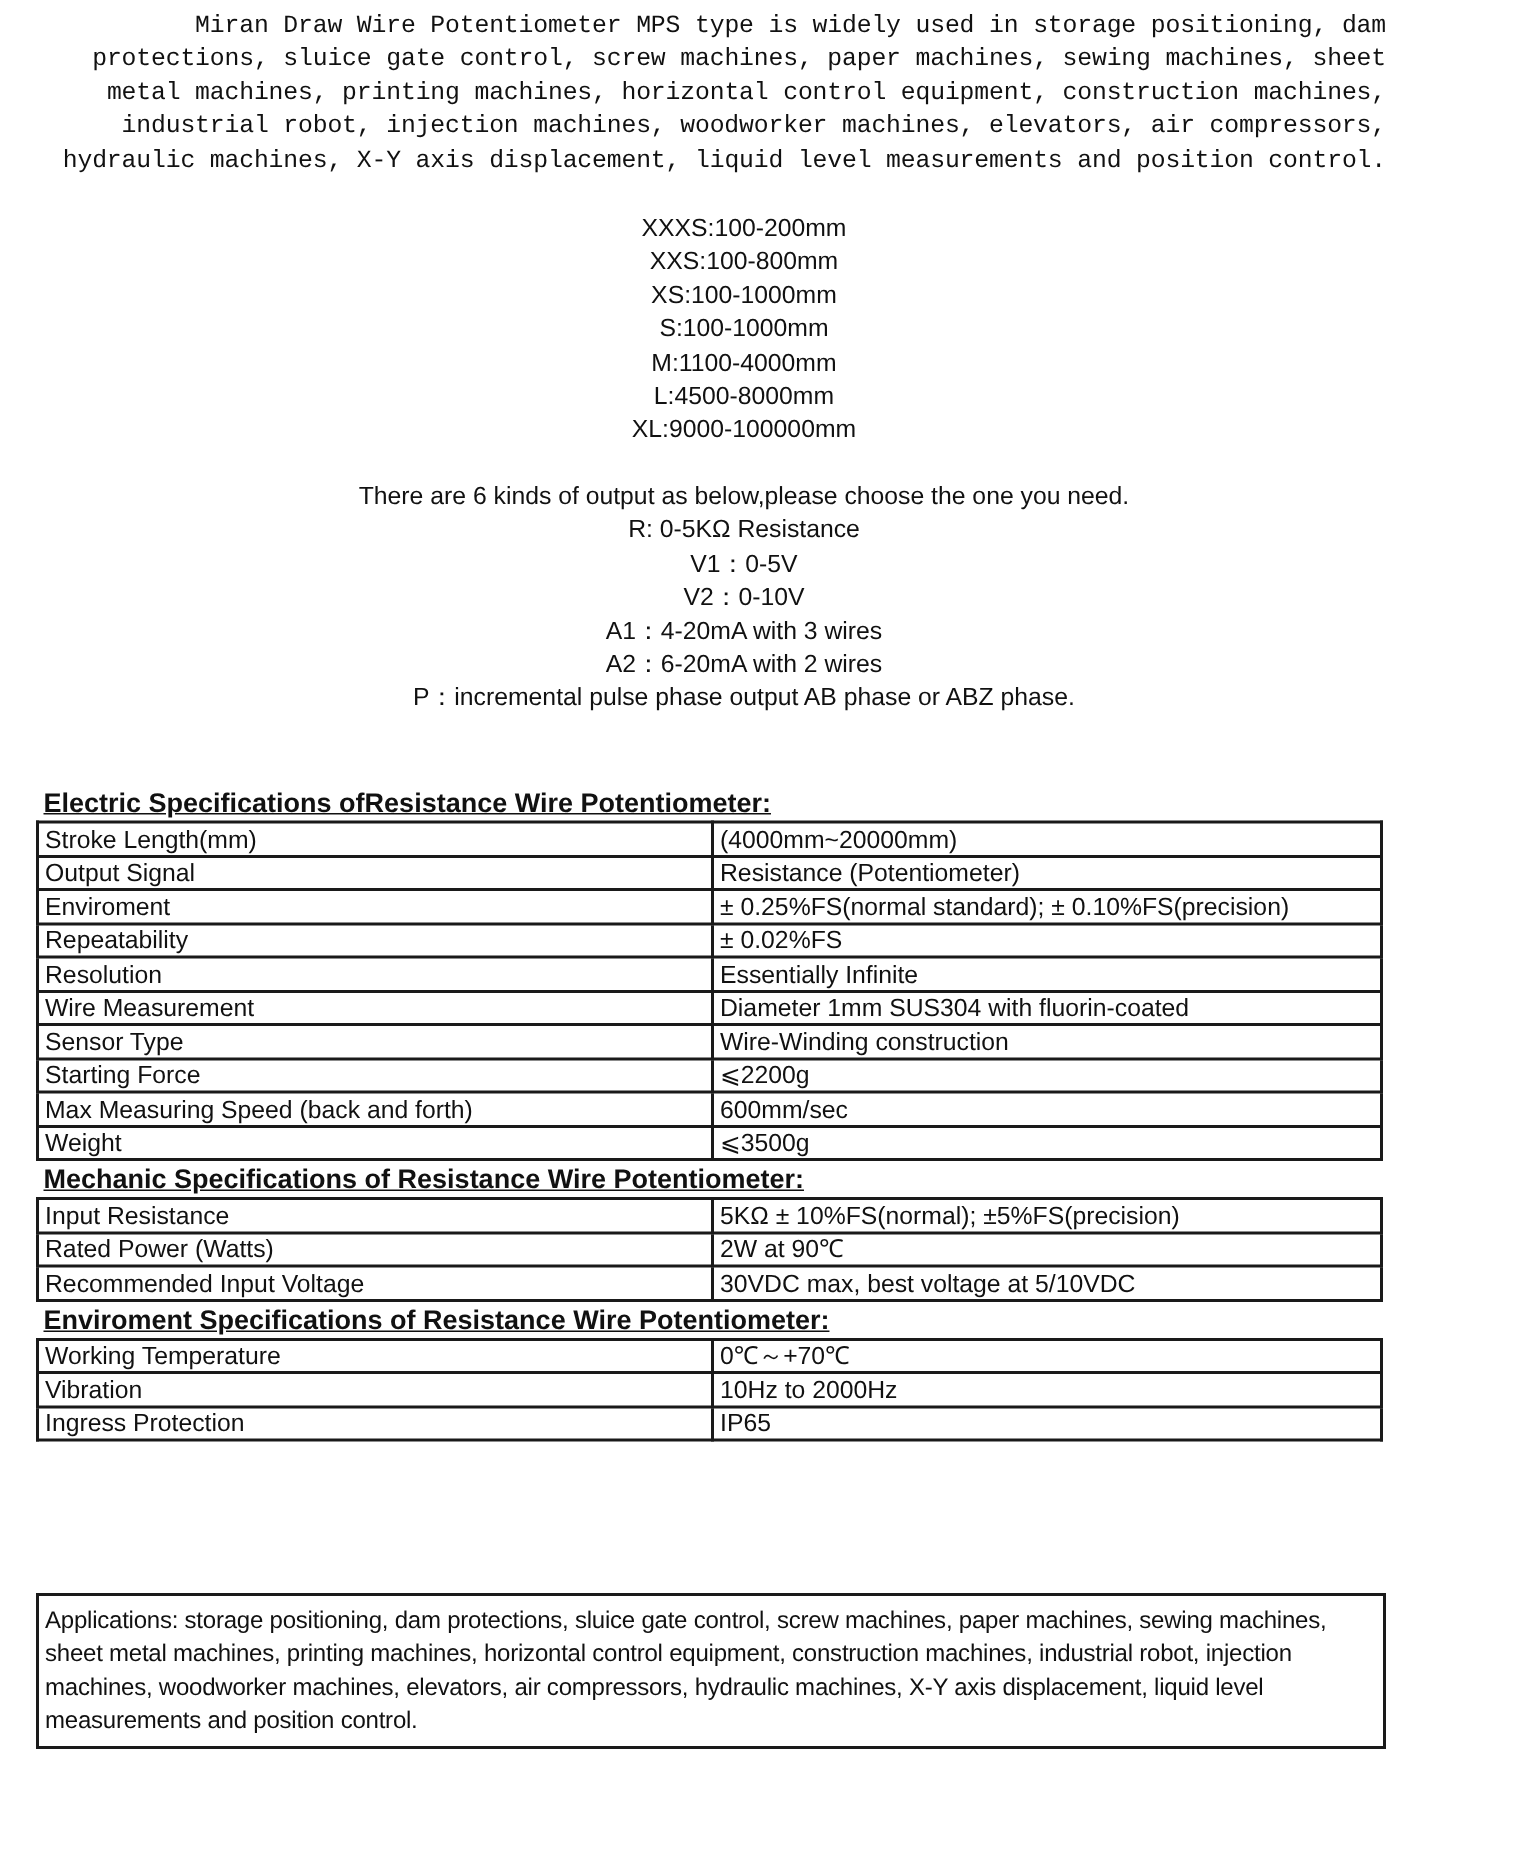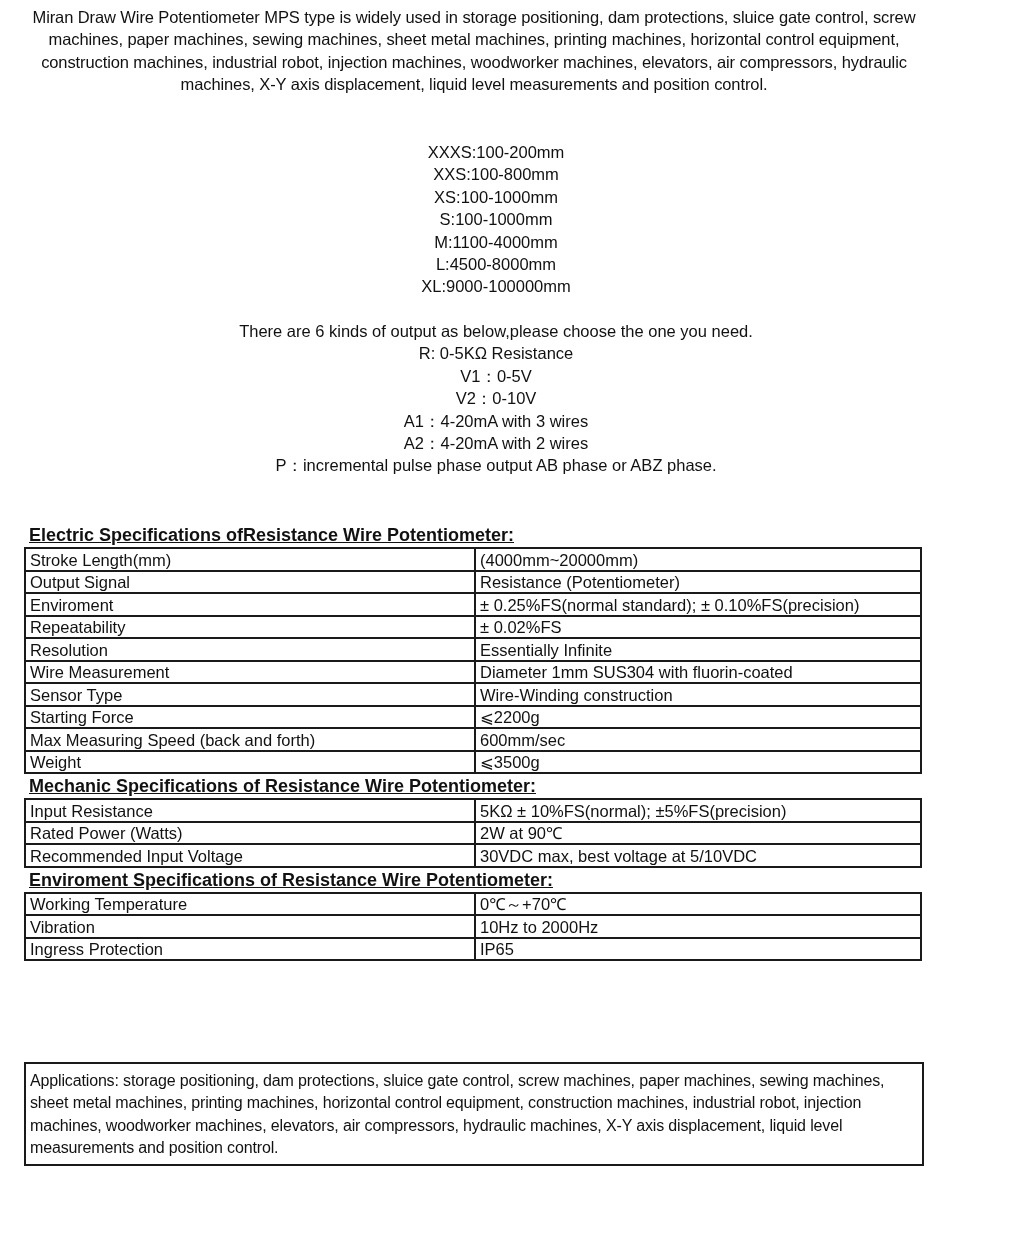--- a/index.html
+++ b/index.html
@@ -13,24 +13,25 @@
       position: relative;
       font-family: "Liberation Sans", sans-serif;
       color: #111111;
       overflow: hidden;
     }
     .intro {
       position: absolute;
       left: 24px;
       top: 6px;
       width: 900px;
-      text-align: center;
+      text-align: right;
       font-size: 16.5px;
       line-height: 22.4px;
       letter-spacing: -0.1px;
+      font-family: Liberation Mono, monospace;
     }
     .centered-list {
       position: absolute;
       left: 0;
       width: 948px;
       text-align: center;
       font-size: 16.5px;
       line-height: 22.4px;
     }
     .centered-list div { white-space: pre; padding-left: 44px; }
@@ -95,21 +96,21 @@
   <div>L:4500-8000mm</div>
   <div>XL:9000-100000mm</div>
 </div>
 
 <div class="centered-list" id="outputs">
   <div>There are 6 kinds of output as below,please choose the one you need.</div>
   <div>R: 0-5KΩ Resistance</div>
   <div>V1：0-5V</div>
   <div>V2：0-10V</div>
   <div>A1：4-20mA with 3 wires</div>
-  <div>A2：4-20mA with 2 wires</div>
+  <div>A2：6-20mA with 2 wires</div>
   <div>P：incremental pulse phase output AB phase or ABZ phase.</div>
 </div>
 
 <div class="specs">
 
   <div class="section-title">Electric Specifications ofResistance Wire Potentiometer:</div>
   <table class="spec-table">
     <tbody>
         <tr>
           <td class="k">Stroke Length(mm)</td>

